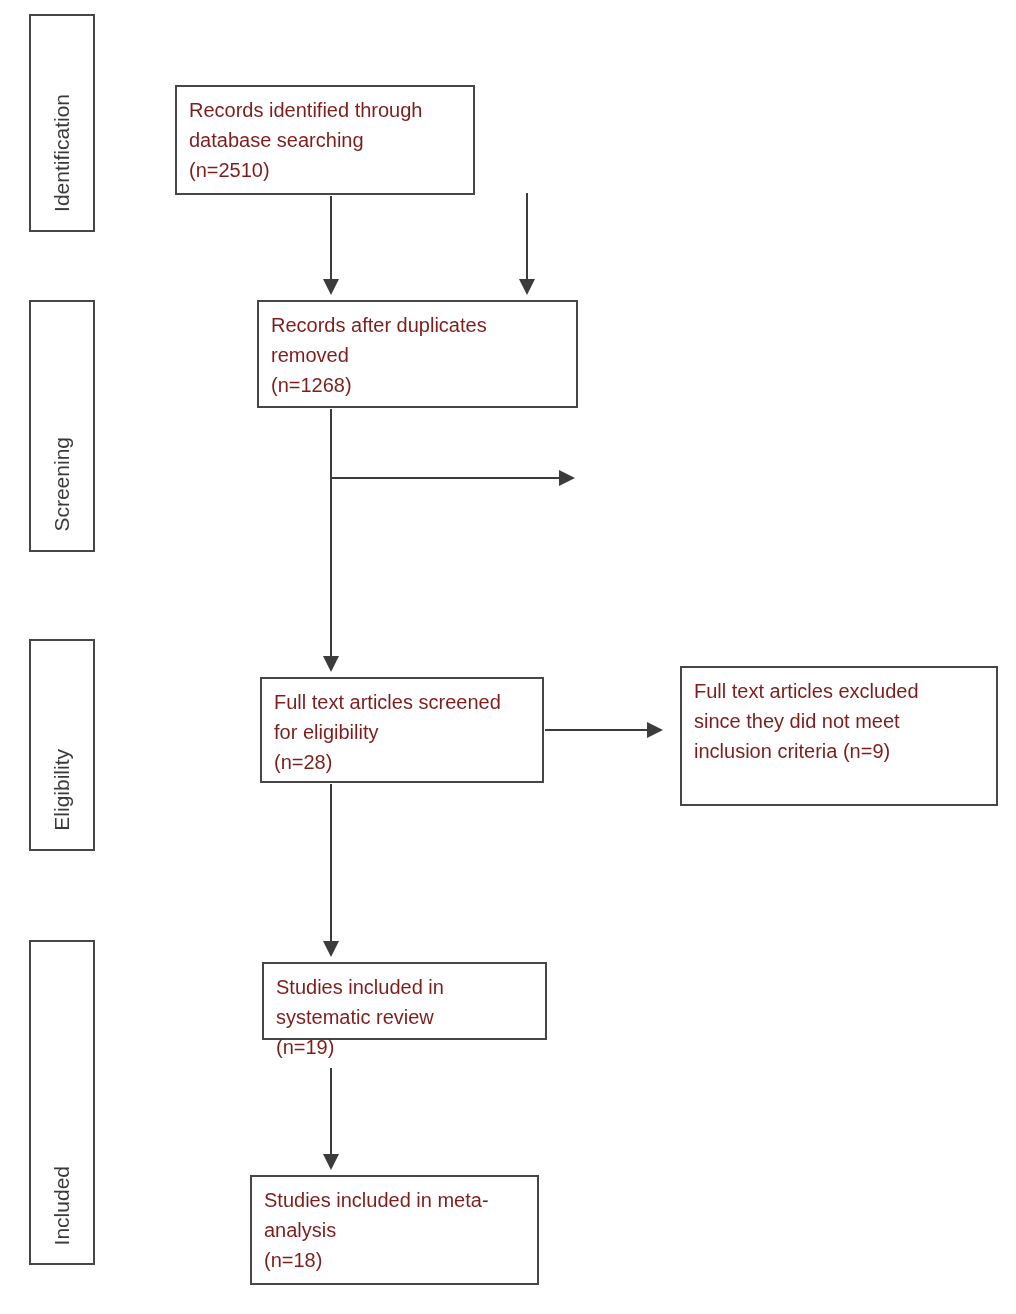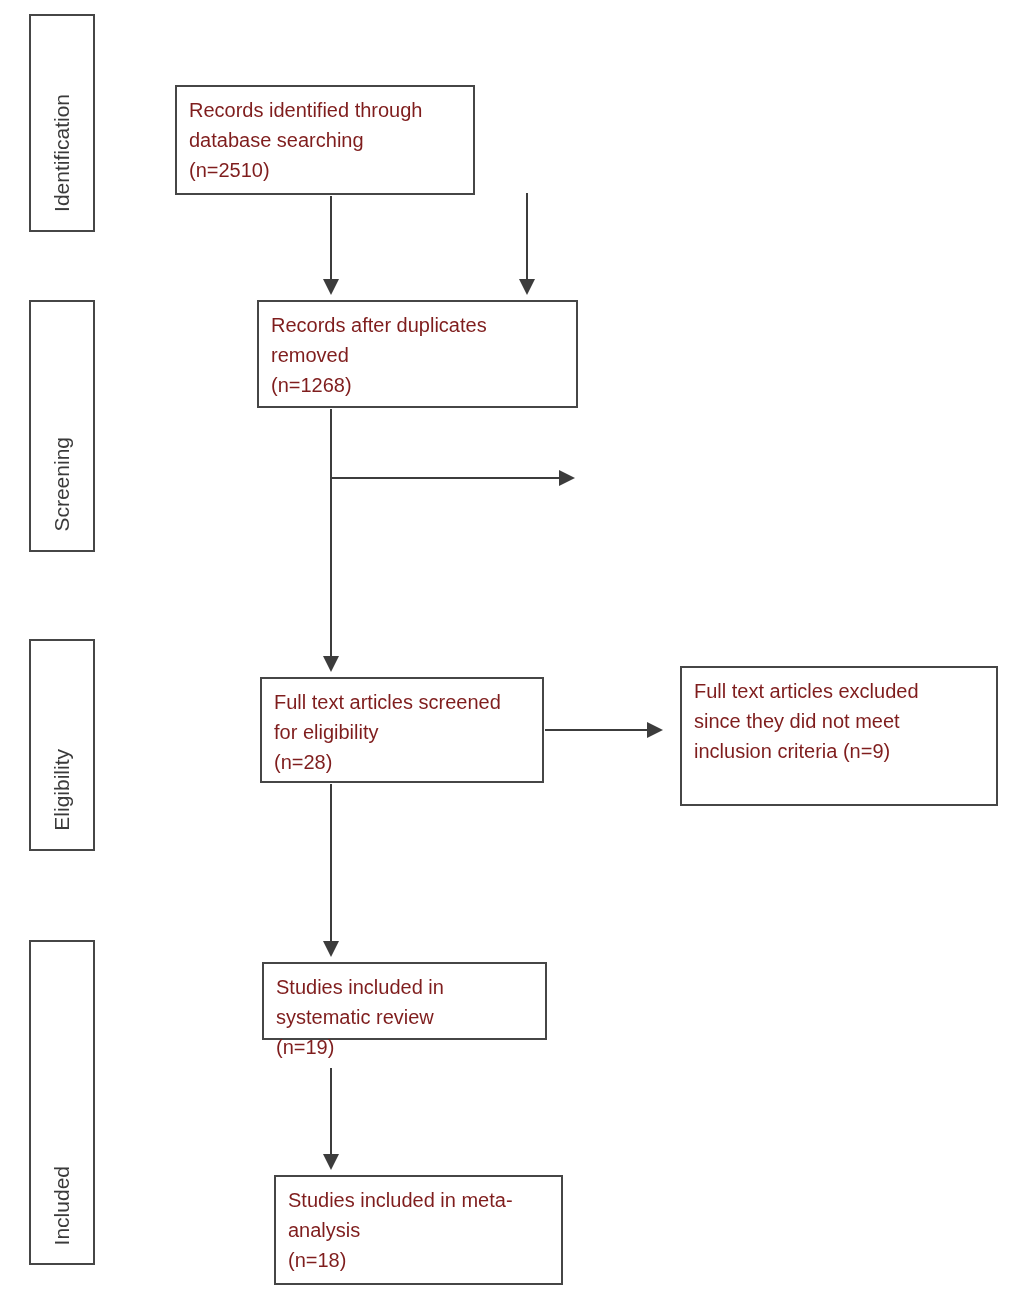--- a/index.html
+++ b/index.html
@@ -109,21 +109,21 @@
 since they did not meet
 inclusion criteria (n=9)</div>
   </div>
 
   <div class="node" style="left:262px;top:962px;width:285px;height:78px;">
     <div class="node-text">Studies included in
 systematic review
 (n=19)</div>
   </div>
 
-  <div class="node" style="left:274px;top:1175px;width:289px;height:110px;">
+  <div class="node" style="left:250px;top:1175px;width:289px;height:110px;">
     <div class="node-text">Studies included in meta-
 analysis
 (n=18)</div>
   </div>
 
   <svg id="connectors" viewBox="0 0 1016 1314" xmlns="http://www.w3.org/2000/svg">
     <defs>
       <marker id="arrowhead" markerWidth="8" markerHeight="8" refX="7" refY="4" orient="auto" markerUnits="strokeWidth">
         <path d="M0,0 L8,4 L0,8 z" fill="#3c3c3c"></path>
       </marker>

